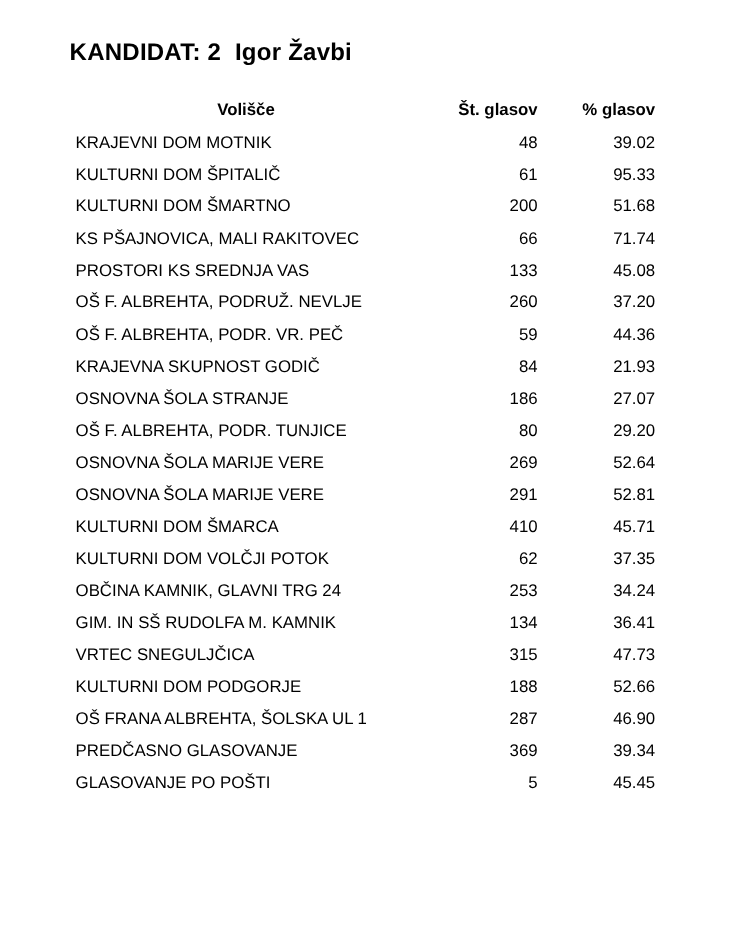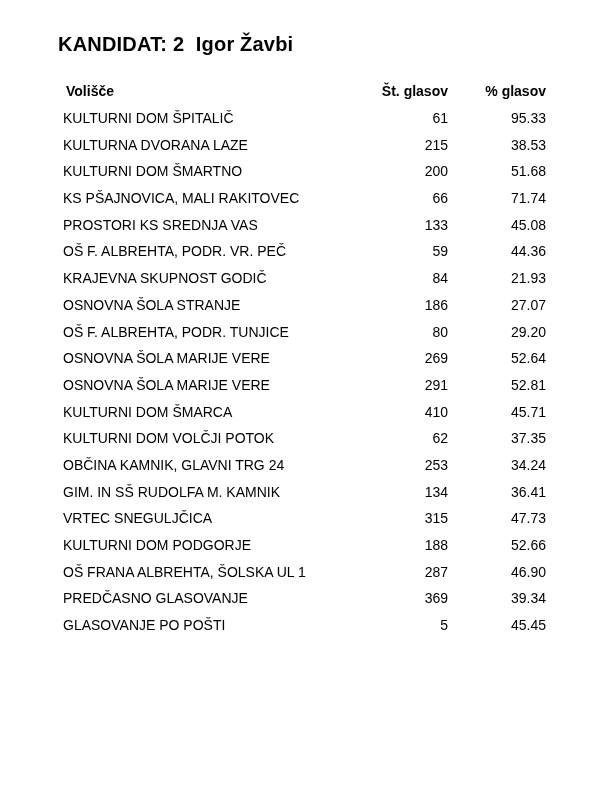--- a/index.html
+++ b/index.html
@@ -44,21 +44,21 @@
   table.results col.c-votes { width: 104px; }
   table.results col.c-pct   { width: 98px;  }
   table.results th, table.results td {
     height: 26.7px;
     padding: 0;
     vertical-align: middle;
     white-space: nowrap;
     overflow: hidden;
     border: none;
   }
-  table.results th { font-weight: bold; text-align: left; }
+  table.results th { font-weight: bold; text-align: center; }
   table.results th.votes, table.results th.pct,
   table.results td.votes, table.results td.pct { text-align: right; }
   table.results th.name { padding-left: 3px; }
 </style>
 </head>
 <body>
 
 <div class="page">
 
   <div class="doc-title">KANDIDAT: 2  Igor Žavbi</div>
@@ -71,43 +71,48 @@
     </colgroup>
     <thead>
       <tr>
         <th class="name">Volišče</th>
         <th class="votes">Št. glasov</th>
         <th class="pct">% glasov</th>
       </tr>
     </thead>
     <tbody>
         <tr>
+          <td class="name">KRAJEVNI DOM MOTNIK</td>
+          <td class="votes">48</td>
+          <td class="pct">39.02</td>
+        </tr>
+        <tr>
           <td class="name">KULTURNI DOM ŠPITALIČ</td>
           <td class="votes">61</td>
           <td class="pct">95.33</td>
-        </tr>
-        <tr>
-          <td class="name">KULTURNA DVORANA LAZE</td>
-          <td class="votes">215</td>
-          <td class="pct">38.53</td>
         </tr>
         <tr>
           <td class="name">KULTURNI DOM ŠMARTNO</td>
           <td class="votes">200</td>
           <td class="pct">51.68</td>
         </tr>
         <tr>
           <td class="name">KS PŠAJNOVICA, MALI RAKITOVEC</td>
           <td class="votes">66</td>
           <td class="pct">71.74</td>
         </tr>
         <tr>
           <td class="name">PROSTORI KS SREDNJA VAS</td>
           <td class="votes">133</td>
           <td class="pct">45.08</td>
+        </tr>
+        <tr>
+          <td class="name">OŠ F. ALBREHTA, PODRUŽ. NEVLJE</td>
+          <td class="votes">260</td>
+          <td class="pct">37.20</td>
         </tr>
         <tr>
           <td class="name">OŠ F. ALBREHTA, PODR. VR. PEČ</td>
           <td class="votes">59</td>
           <td class="pct">44.36</td>
         </tr>
         <tr>
           <td class="name">KRAJEVNA SKUPNOST GODIČ</td>
           <td class="votes">84</td>
           <td class="pct">21.93</td>

